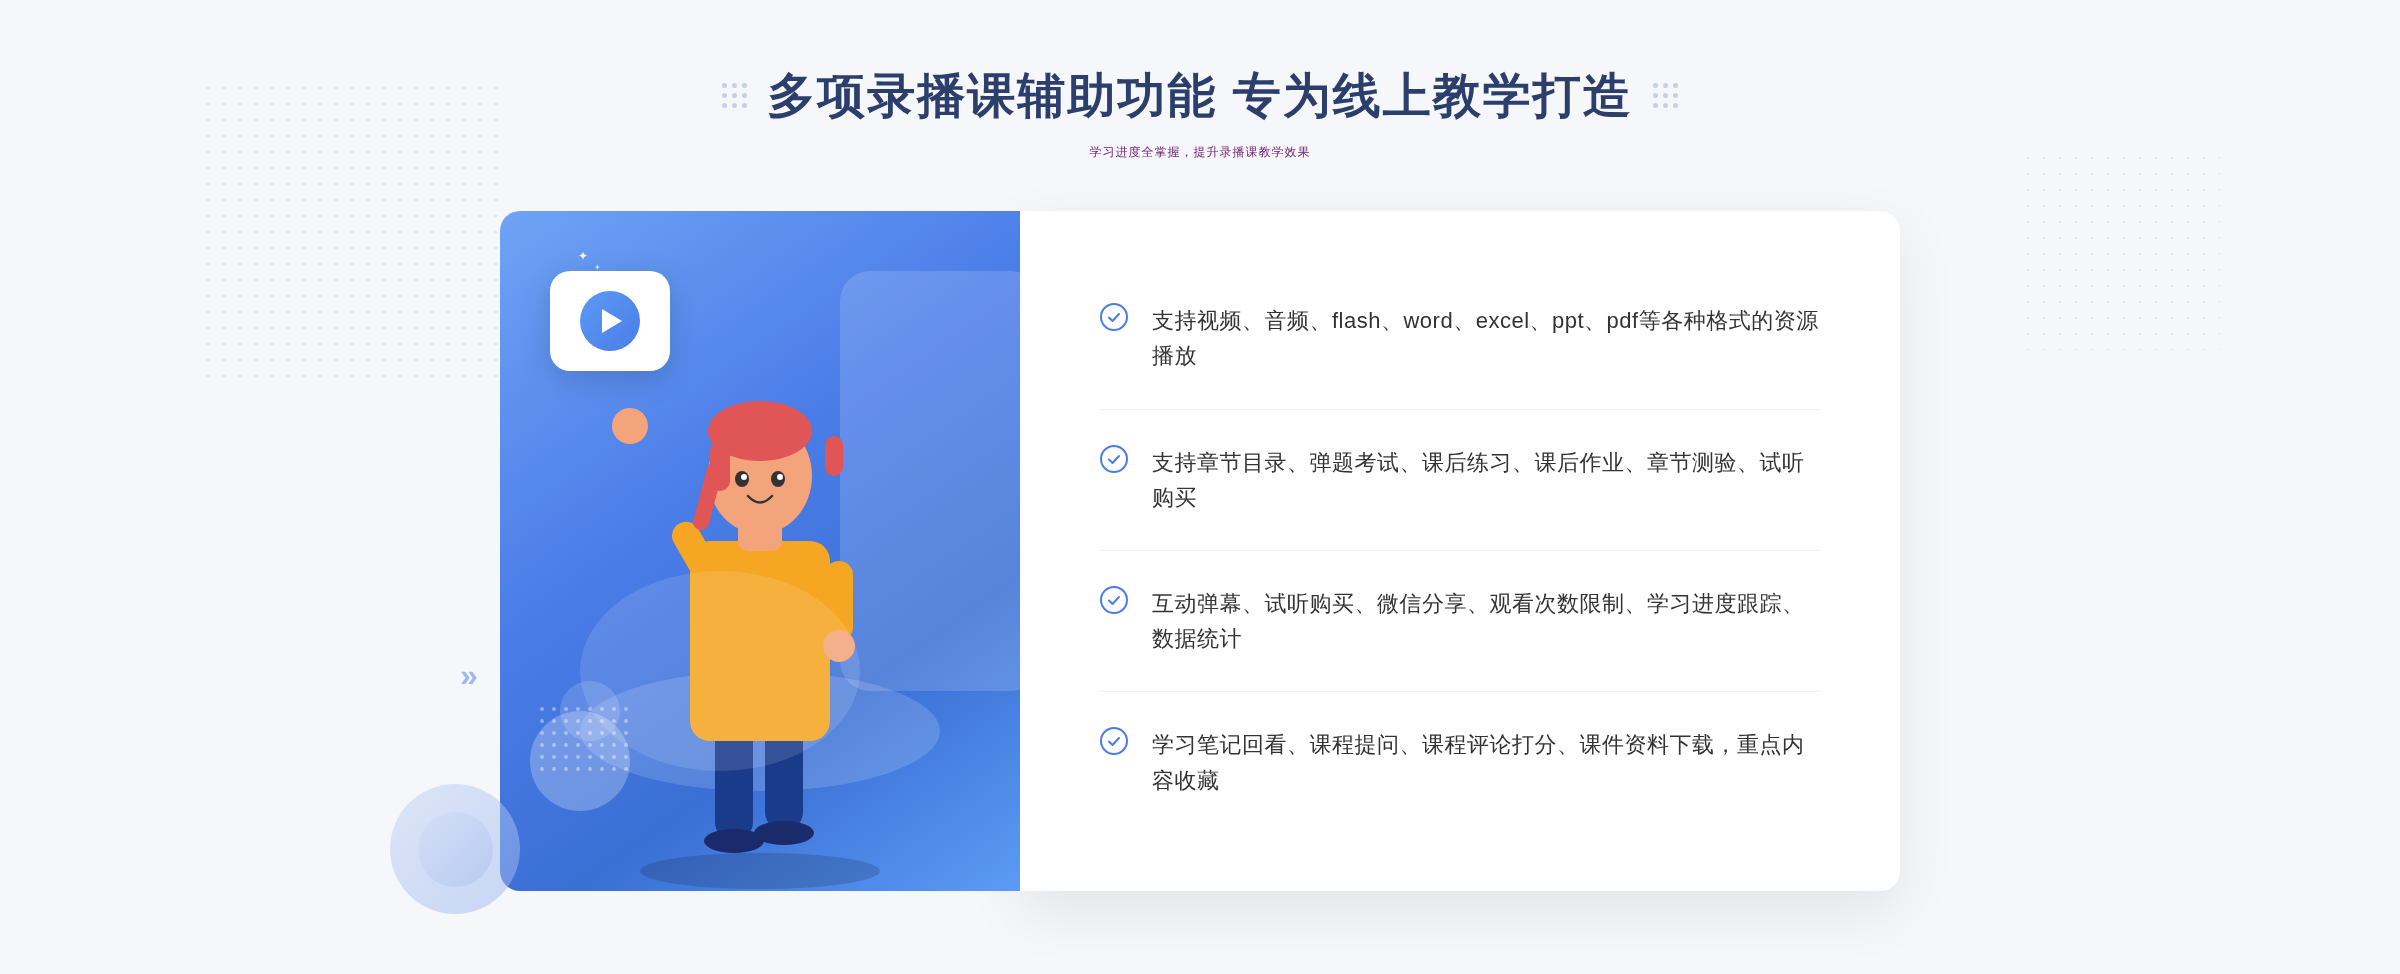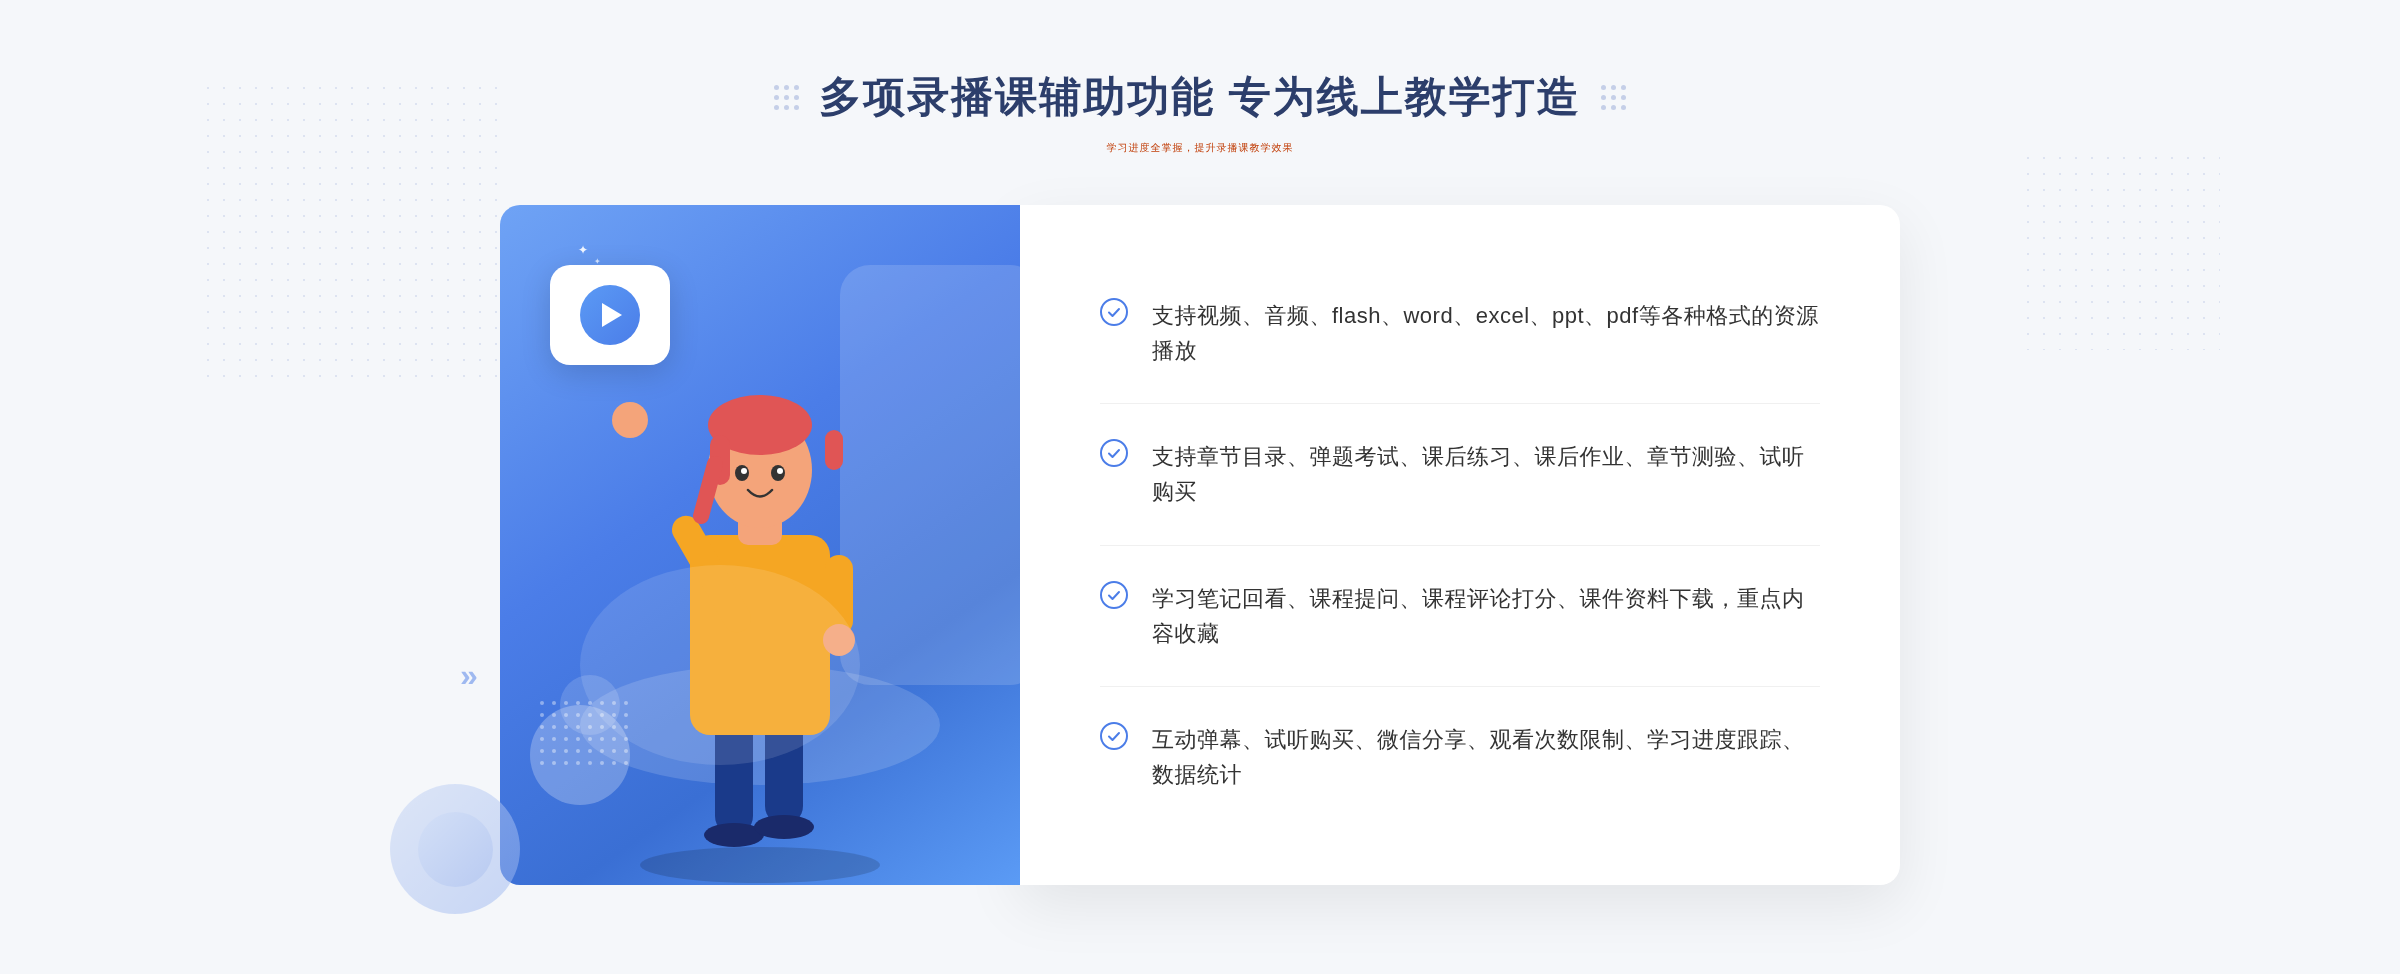--- a/index.html
+++ b/index.html
@@ -76,29 +76,29 @@
 
     .decorative-dots-large span {
       display: inline-block;
       width: 5px;
       height: 5px;
       border-radius: 50%;
       background: #c5cfe8;
     }
 
     .header-title {
-      font-size: 42px;
+      font-size: 48px;
       font-weight: 700;
       color: #2c3e6b;
       letter-spacing: 2px;
     }
 
     .header-subtitle {
-      font-size: 10px;
-      color: #c2410c;
+      font-size: 12px;
+      color: #701a75;
       letter-spacing: 1px;
     }
 
     .main-content {
       display: flex;
       align-items: stretch;
       width: 1400px;
       gap: 0;
       position: relative;
     }
@@ -420,30 +420,30 @@
         </div>
         <span class="feature-text">支持章节目录、弹题考试、课后练习、课后作业、章节测验、试听购买</span>
       </div>
 
       <div class="feature-item">
         <div class="check-circle">
           <svg width="16" height="16" viewBox="0 0 16 16" fill="none">
             <path d="M3 8.5L6.5 12L13 5" stroke="#4b7de8" stroke-width="2" stroke-linecap="round" stroke-linejoin="round"></path>
           </svg>
         </div>
-        <span class="feature-text">学习笔记回看、课程提问、课程评论打分、课件资料下载，重点内容收藏</span>
+        <span class="feature-text">互动弹幕、试听购买、微信分享、观看次数限制、学习进度跟踪、数据统计</span>
       </div>
 
       <div class="feature-item">
         <div class="check-circle">
           <svg width="16" height="16" viewBox="0 0 16 16" fill="none">
             <path d="M3 8.5L6.5 12L13 5" stroke="#4b7de8" stroke-width="2" stroke-linecap="round" stroke-linejoin="round"></path>
           </svg>
         </div>
-        <span class="feature-text">互动弹幕、试听购买、微信分享、观看次数限制、学习进度跟踪、数据统计</span>
+        <span class="feature-text">学习笔记回看、课程提问、课程评论打分、课件资料下载，重点内容收藏</span>
       </div>
 
     </div>
   </div>
 
   <div style="position:absolute; left: 460px; bottom: 280px; color: #4b7de8; font-size: 32px; opacity: 0.5; font-weight: bold;">»</div>
 
   <div style="position:absolute; left: 390px; bottom: 60px;">
     <div style="width:130px; height:130px; border-radius:50%; background: linear-gradient(135deg, #c5d5f5, #9ab5f0); opacity: 0.5; display:flex; align-items:center; justify-content:center;">
       <div style="width:75px; height:75px; border-radius:50%; background: linear-gradient(135deg, #b0c8f5, #7598e8); opacity:0.8;"></div>

